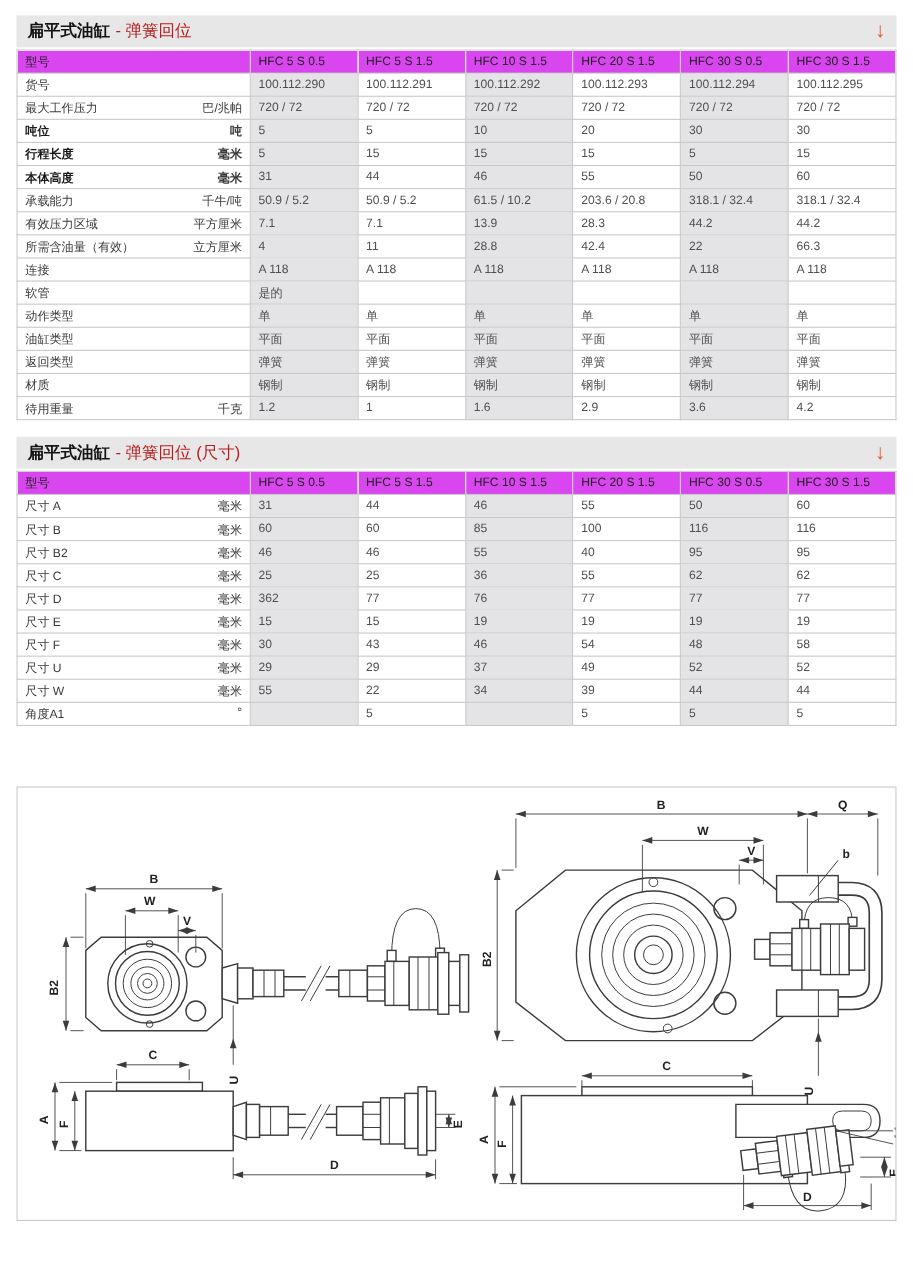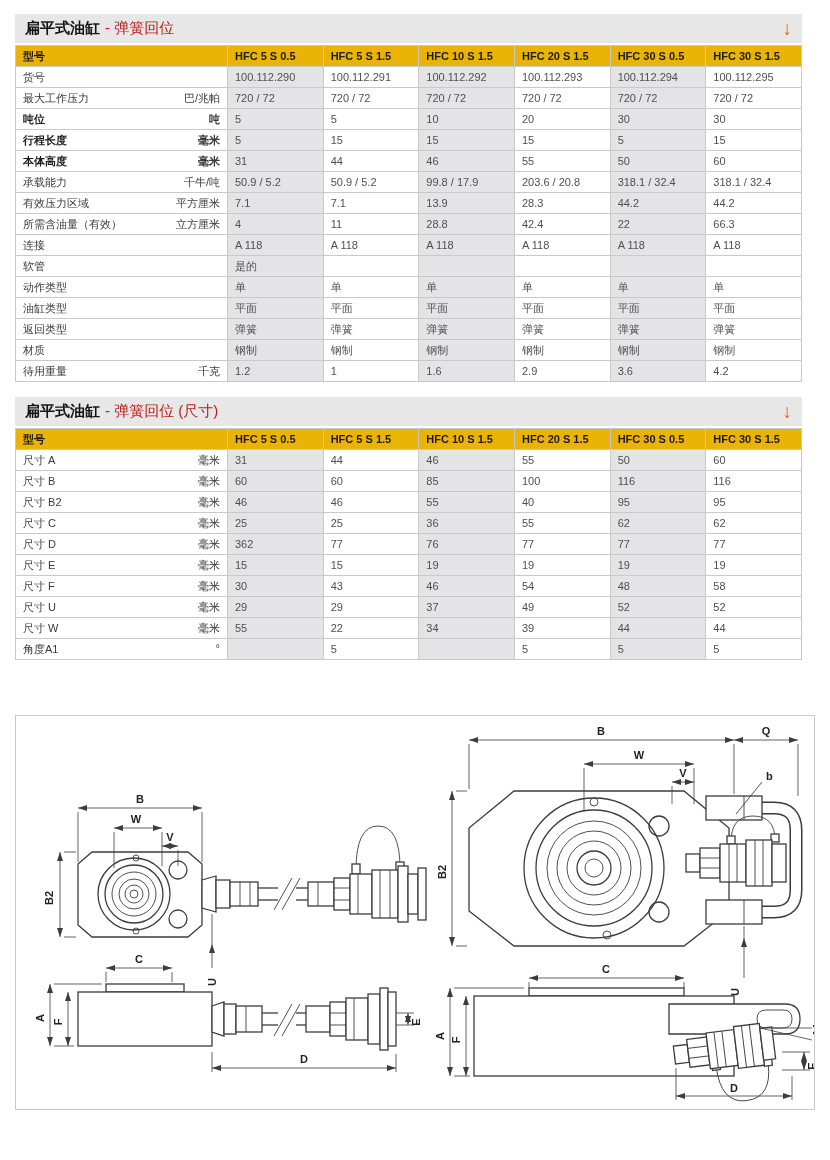--- a/index.html
+++ b/index.html
@@ -2,21 +2,21 @@
 <html><head>
 <meta charset="utf-8">
 <style>
   * { box-sizing: border-box; }
   html,body { margin:0; padding:0; background:#fff; }
   body {
     width:830px; height:1160px;
     font-family:"Liberation Sans","DejaVu Sans",sans-serif;
     color:#3a3a3a;
   }
-  .page { padding:14px 28px 0 15px; }
+  .page { padding:14px 15px 0 15px; }
 
   .tbl-section { margin-bottom:15px; }
   .titlebar {
     background:#e7e7e7;
     height:29px;
     display:flex; align-items:center;
     padding:0 10px;
     margin-bottom:2px;
   }
   .titlebar .t-main { font-weight:bold; font-size:15px; color:#141414; }
@@ -37,23 +37,23 @@
   }
   table.spec th, table.spec td {
     border:1px solid #c9c9c9;
     padding:2px 7px;
     height:21px;
     overflow:hidden;
     white-space:nowrap;
     vertical-align:middle;
   }
   table.spec th {
-    background:#eab308;
+    background:#d946ef;
     text-align:left;
-    font-weight:bold;
+    font-weight:normal;
     color:#1c1c1c;
   }
   table.spec th.lbl, table.spec td.lbl { width:212px; }
   td.lbl { background:#fff; color:#3a3a3a; }
   td.lbl .cellwrap { display:flex; justify-content:space-between; }
   td.lbl .unit { color:#3a3a3a; }
   tr.boldrow td.lbl { font-weight:bold; color:#1c1c1c; }
   td.val { background:#fff; color:#4f4f4f; }
   td.val.shade { background:#e4e4e6; }
 
@@ -170,21 +170,21 @@
           </tr>
           <tr>
             <td class="lbl">
               <div class="cellwrap">
                 <span>承载能力</span>
                 <span class="unit">千牛/吨</span>
               </div>
             </td>
             <td class="val shade">50.9 / 5.2</td>
             <td class="val">50.9 / 5.2</td>
-            <td class="val shade">99.8 / 17.9</td>
+            <td class="val shade">61.5 / 10.2</td>
             <td class="val">203.6 / 20.8</td>
             <td class="val shade">318.1 / 32.4</td>
             <td class="val">318.1 / 32.4</td>
           </tr>
           <tr>
             <td class="lbl">
               <div class="cellwrap">
                 <span>有效压力区域</span>
                 <span class="unit">平方厘米</span>
               </div>

